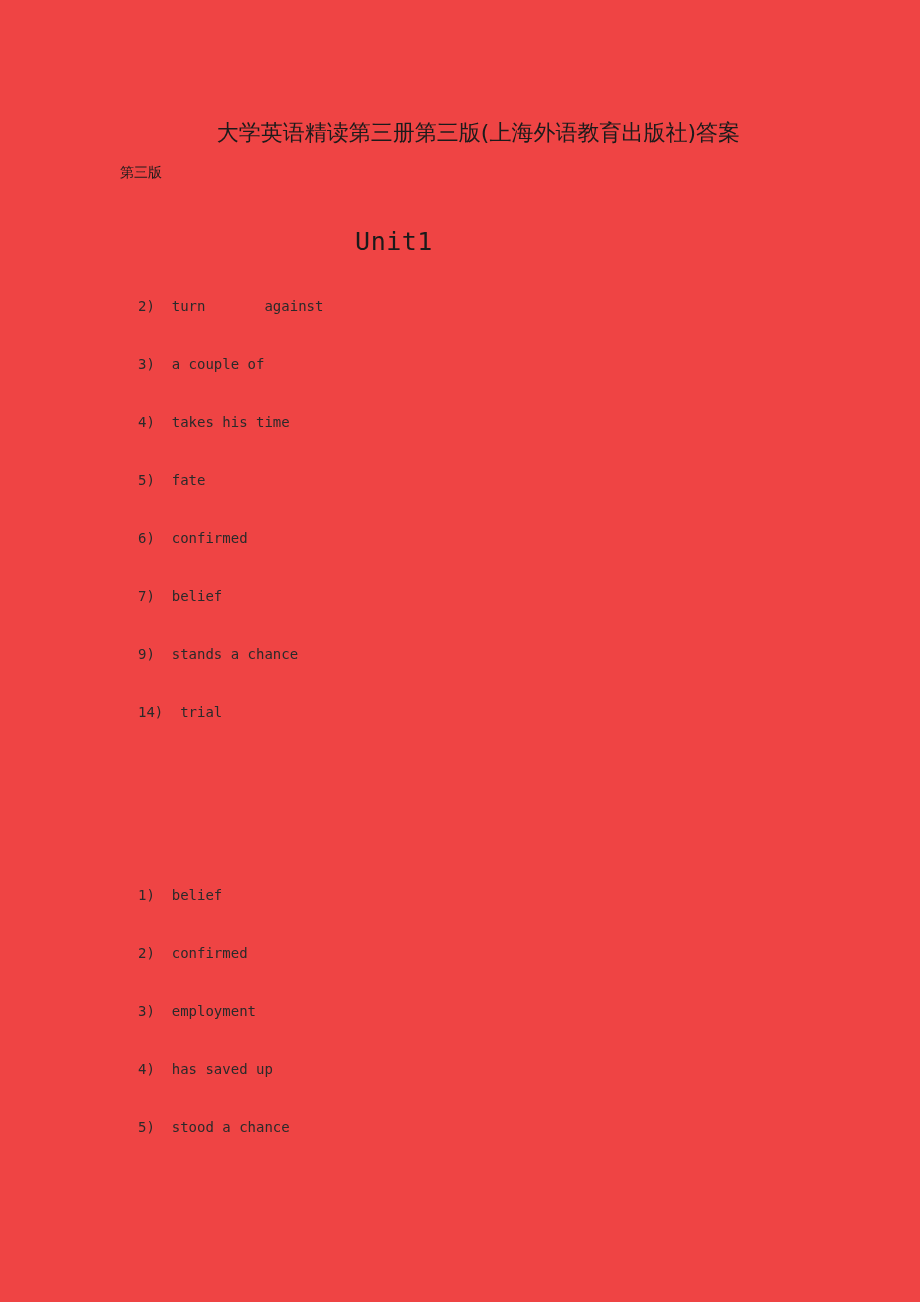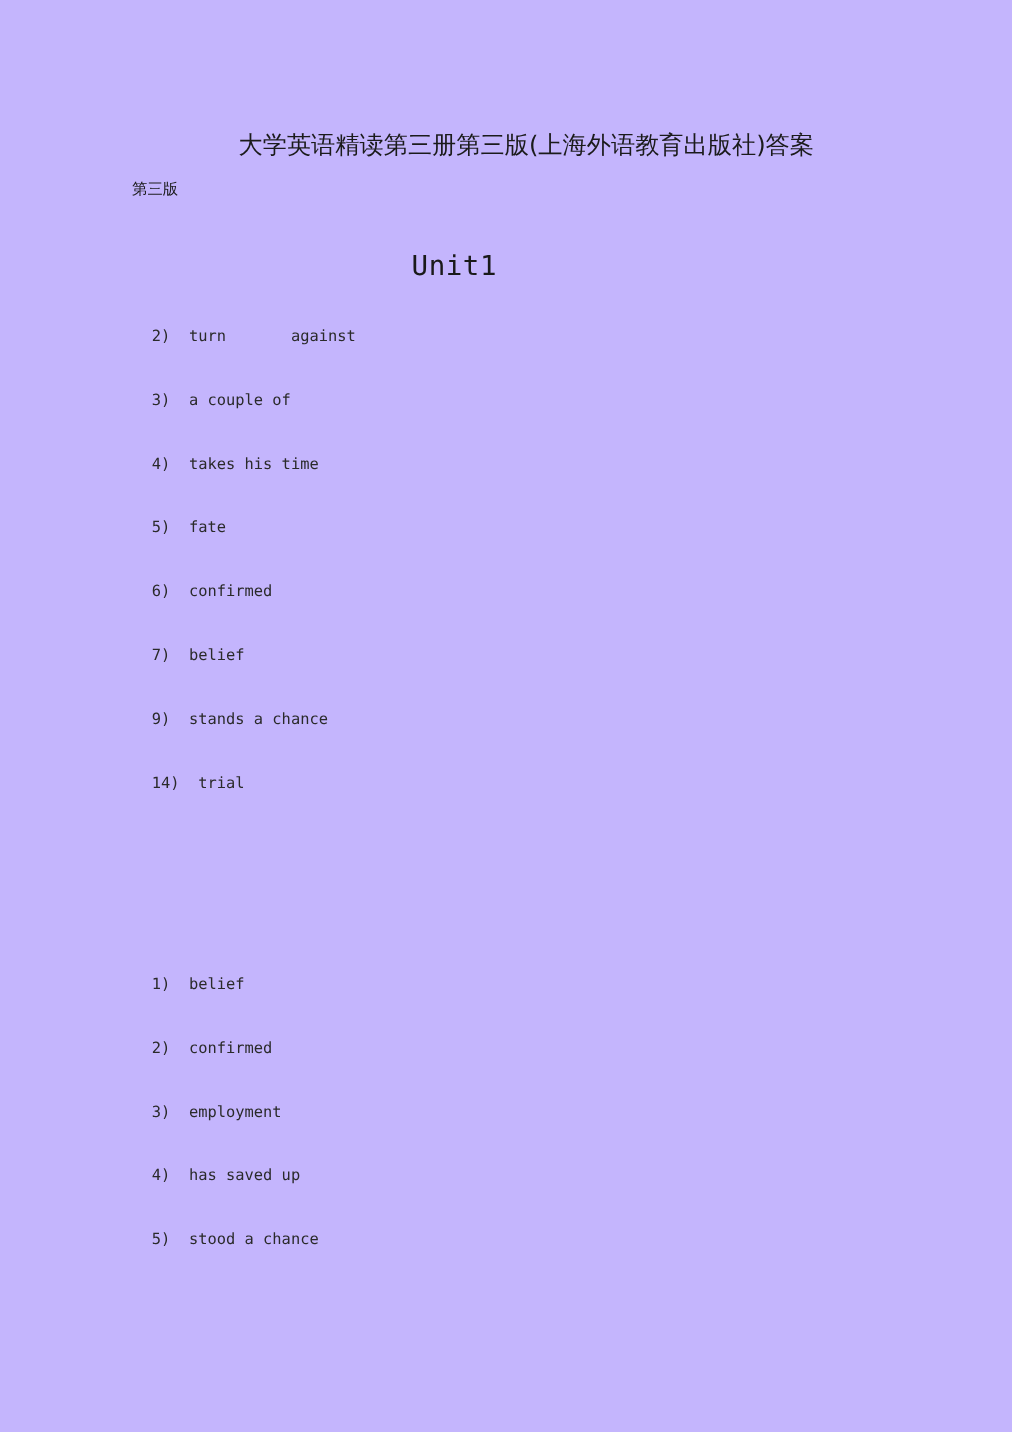--- a/index.html
+++ b/index.html
@@ -5,21 +5,21 @@
   html, body {
     margin: 0;
     padding: 0;
     background: #ffffff;
   }
 
   .page {
     position: relative;
     width: 920px;
     height: 1302px;
-    background: #c4b5fd;
+    background: #ef4444;
     overflow: hidden;
     font-family: "Liberation Serif", "DejaVu Serif", serif;
     color: #1a1a1a;
   }
 
   
   .title-block {
     position: absolute;
     left: 120px;
     top: 118px;
@@ -51,21 +51,20 @@
     position: absolute;
     left: 0;
     top: 226px;
     width: 788px;
     text-align: center;
     font-family: "DejaVu Sans Mono", "Liberation Mono", monospace;
     font-size: 25px;
     line-height: 32px;
     color: #1a1a1a;
     letter-spacing: 0.5px;
-    padding-left: 19px;
   }
 
   
   .answer-list {
     position: absolute;
     left: 138px;
     width: 640px;
     margin: 0;
     padding: 0;
     list-style: none;

